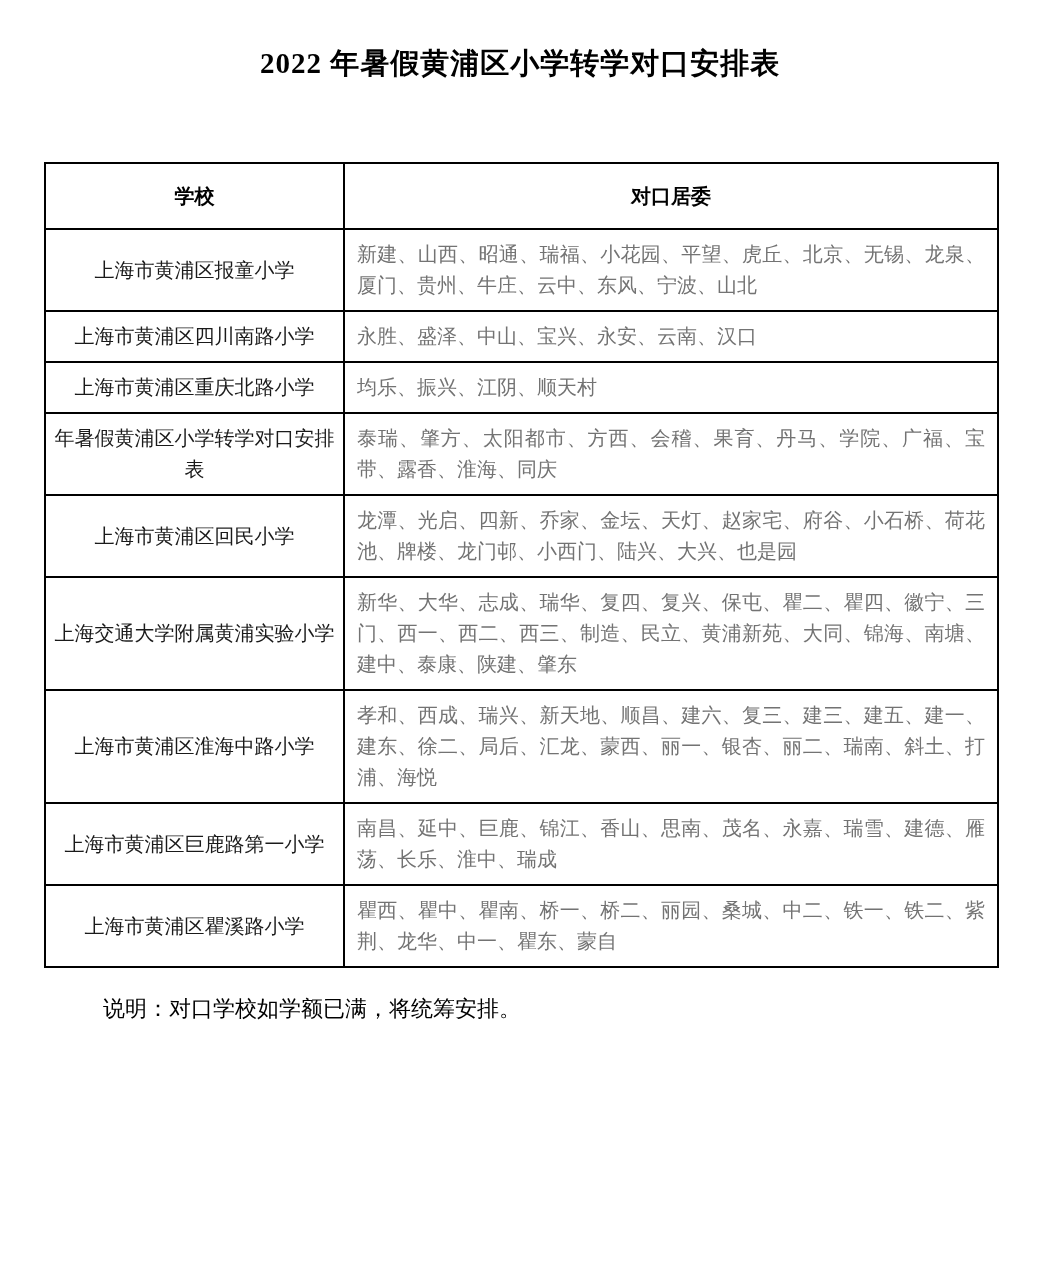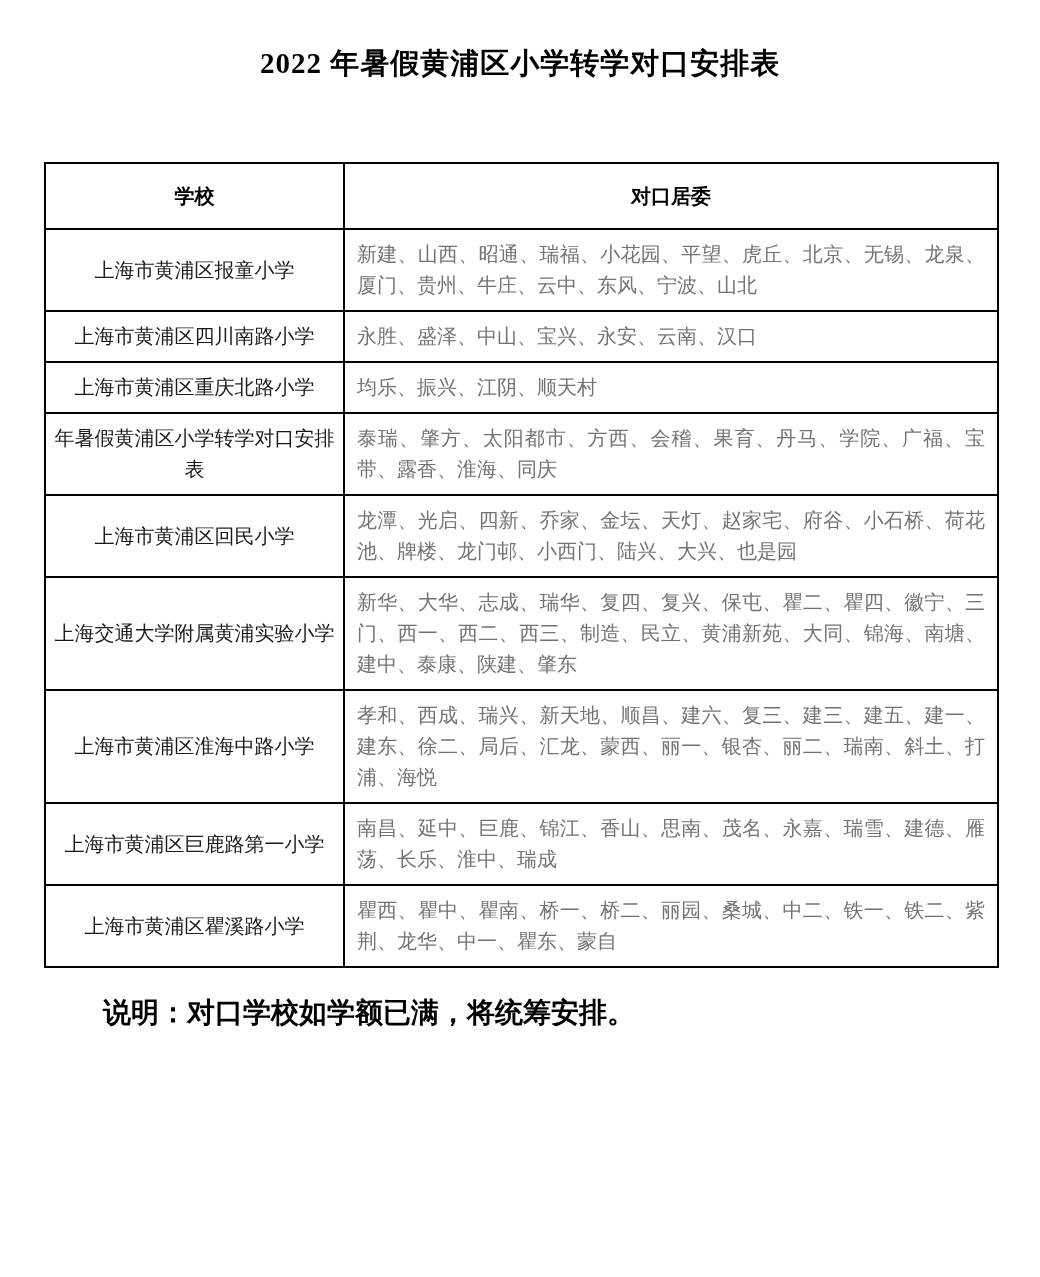--- a/index.html
+++ b/index.html
@@ -58,22 +58,22 @@
     text-align: justify;
     text-align-last: left;
     padding: 9px 12px;
     line-height: 31px;
     height: 46px;
     color: #737373;
     word-break: break-all;
   }
   .note {
     margin: 26px 0 0 103px;
-    font-size: 28px;
-    font-weight: bold;
+    font-size: 22px;
+    font-weight: normal;
     color: #000000;
   }
 </style>
 </head>
 <body>
 
 <div class="page">
 
   <div class="doc-title">2022 年暑假黄浦区小学转学对口安排表</div>
 

